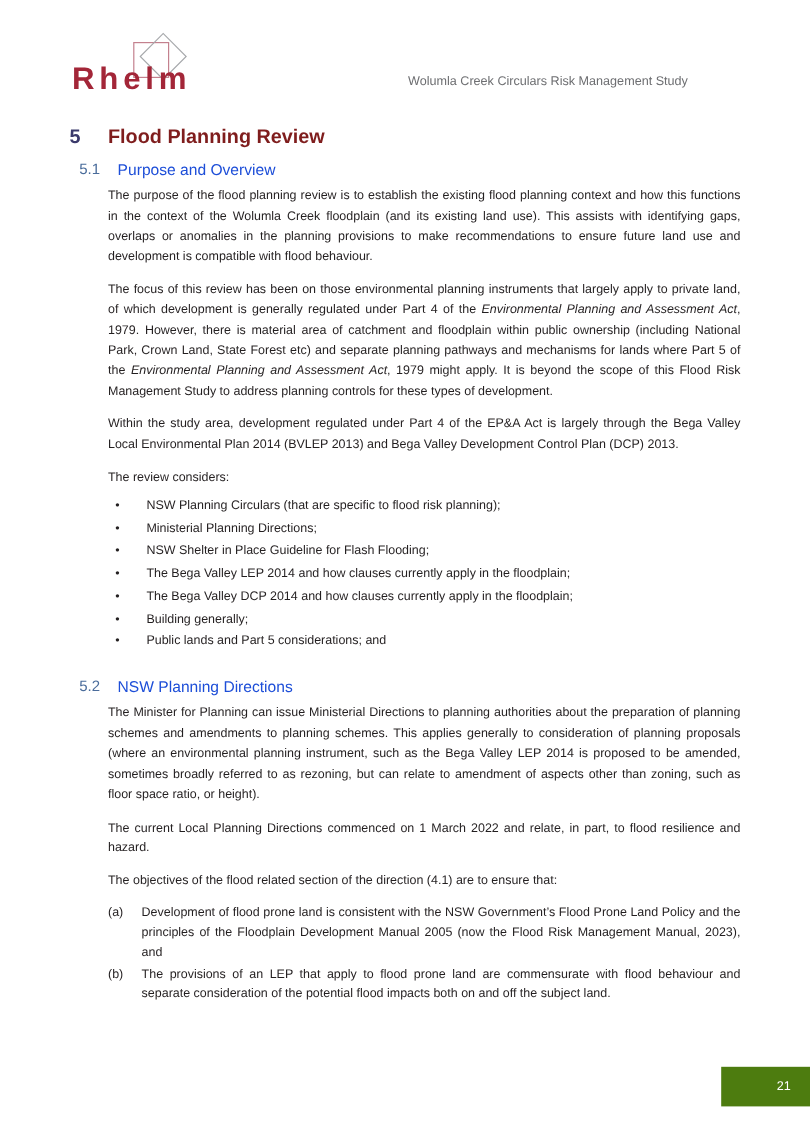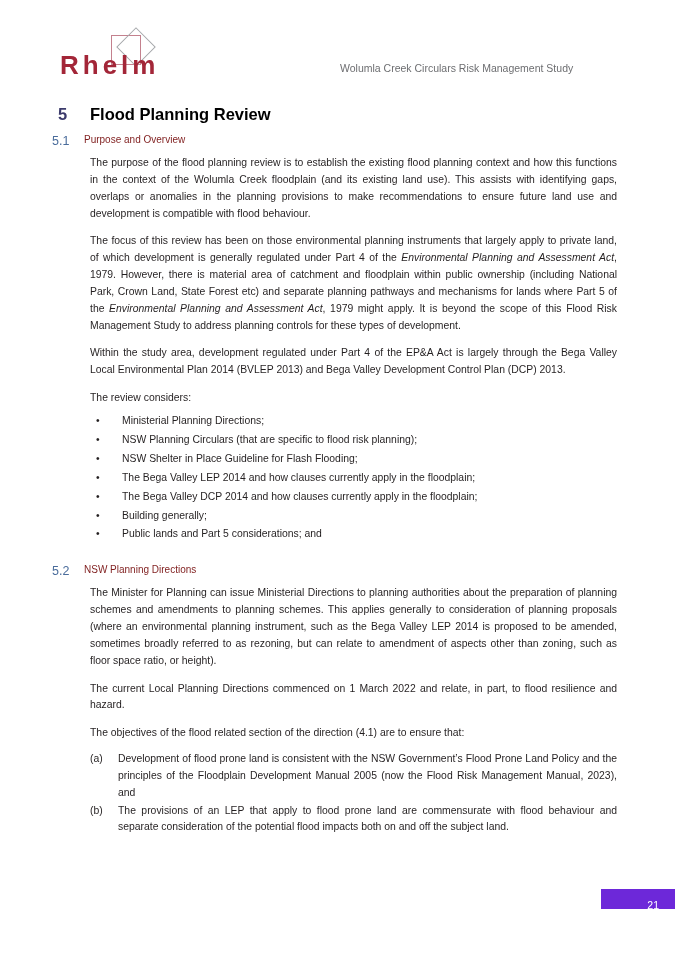--- a/index.html
+++ b/index.html
@@ -97,37 +97,37 @@
   .h1-num {
     width: 32px;
     flex: 0 0 32px;
     font-size: 16.5px;
     font-weight: bold;
     color: #3b3a6b;
   }
   .h1-text {
     font-size: 16.5px;
     font-weight: bold;
-    color: #000000;
+    color: #7f1d1d;
   }
   .h2-row {
     display: flex;
-    margin-left: 52px;
+    margin-left: 66px;
     margin-top: 16px;
     margin-bottom: 7px;
   }
   .h2-num {
     width: 32px;
     flex: 0 0 32px;
     font-size: 12.5px;
     color: #4a6c9b;
   }
   .h2-text {
-    font-size: 10px;
-    color: #7f1d1d;
+    font-size: 13px;
+    color: #1d4ed8;
   }
   p.body {
     margin: 0 0 11px 0;
     padding: 0;
     margin-left: 90px;
     margin-right: 58px;
     font-size: 10.4px;
     line-height: 1.62;
     text-align: justify;
     color: #231f20;
@@ -180,22 +180,22 @@
     font-size: 10.4px;
     color: #231f20;
   }
 
   
   .footer-badge {
     position: absolute;
     left: 601px;
     top: 889px;
     width: 74px;
-    height: 20px;
-    background: #6d28d9;
+    height: 33px;
+    background: #4d7c0f;
   }
   .footer-page-num {
     position: absolute;
     left: 0;
     top: 0;
     width: 58px;
     height: 33px;
     line-height: 33px;
     text-align: right;
     font-size: 10.5px;
@@ -232,22 +232,22 @@
 
     <p class="body">The purpose of the flood planning review is to establish the existing flood planning context and how this functions in the context of the Wolumla Creek floodplain (and its existing land use).  This assists with identifying gaps, overlaps or anomalies in the planning provisions to make recommendations to ensure future land use and development is compatible with flood behaviour.</p>
 
     <p class="body"><span>The focus of this review has been on those environmental planning instruments that largely apply to private land, of which development is generally regulated under Part 4 of the </span><span class="ital">Environmental Planning and Assessment Act</span><span>, 1979.  However, there is material area of catchment and floodplain within public ownership (including National Park, Crown Land, State Forest etc) and separate planning pathways and mechanisms for lands where Part 5 of the </span><span class="ital">Environmental Planning and Assessment Act</span><span>, 1979 might apply.  It is beyond the scope of this Flood Risk Management Study to address planning controls for these types of development.</span></p>
 
     <p class="body">Within the study area, development regulated under Part 4 of the EP&amp;A Act is largely through the Bega Valley Local Environmental Plan 2014 (BVLEP 2013) and Bega Valley Development Control Plan (DCP) 2013.</p>
 
     <p class="body tight">The review considers:</p>
 
     <ul class="bullets">
+      <li>NSW Planning Circulars (that are specific to flood risk planning);</li>
       <li>Ministerial Planning Directions;</li>
-      <li>NSW Planning Circulars (that are specific to flood risk planning);</li>
       <li>NSW Shelter in Place Guideline for Flash Flooding;</li>
       <li>The Bega Valley LEP 2014 and how clauses currently apply in the floodplain;</li>
       <li>The Bega Valley DCP 2014 and how clauses currently apply in the floodplain;</li>
       <li>Building generally;</li>
       <li>Public lands and Part 5 considerations; and</li>
     </ul>
 
     <div class="h2-row">
       <div class="h2-num">5.2</div>
       <div class="h2-text">NSW Planning Directions</div>

